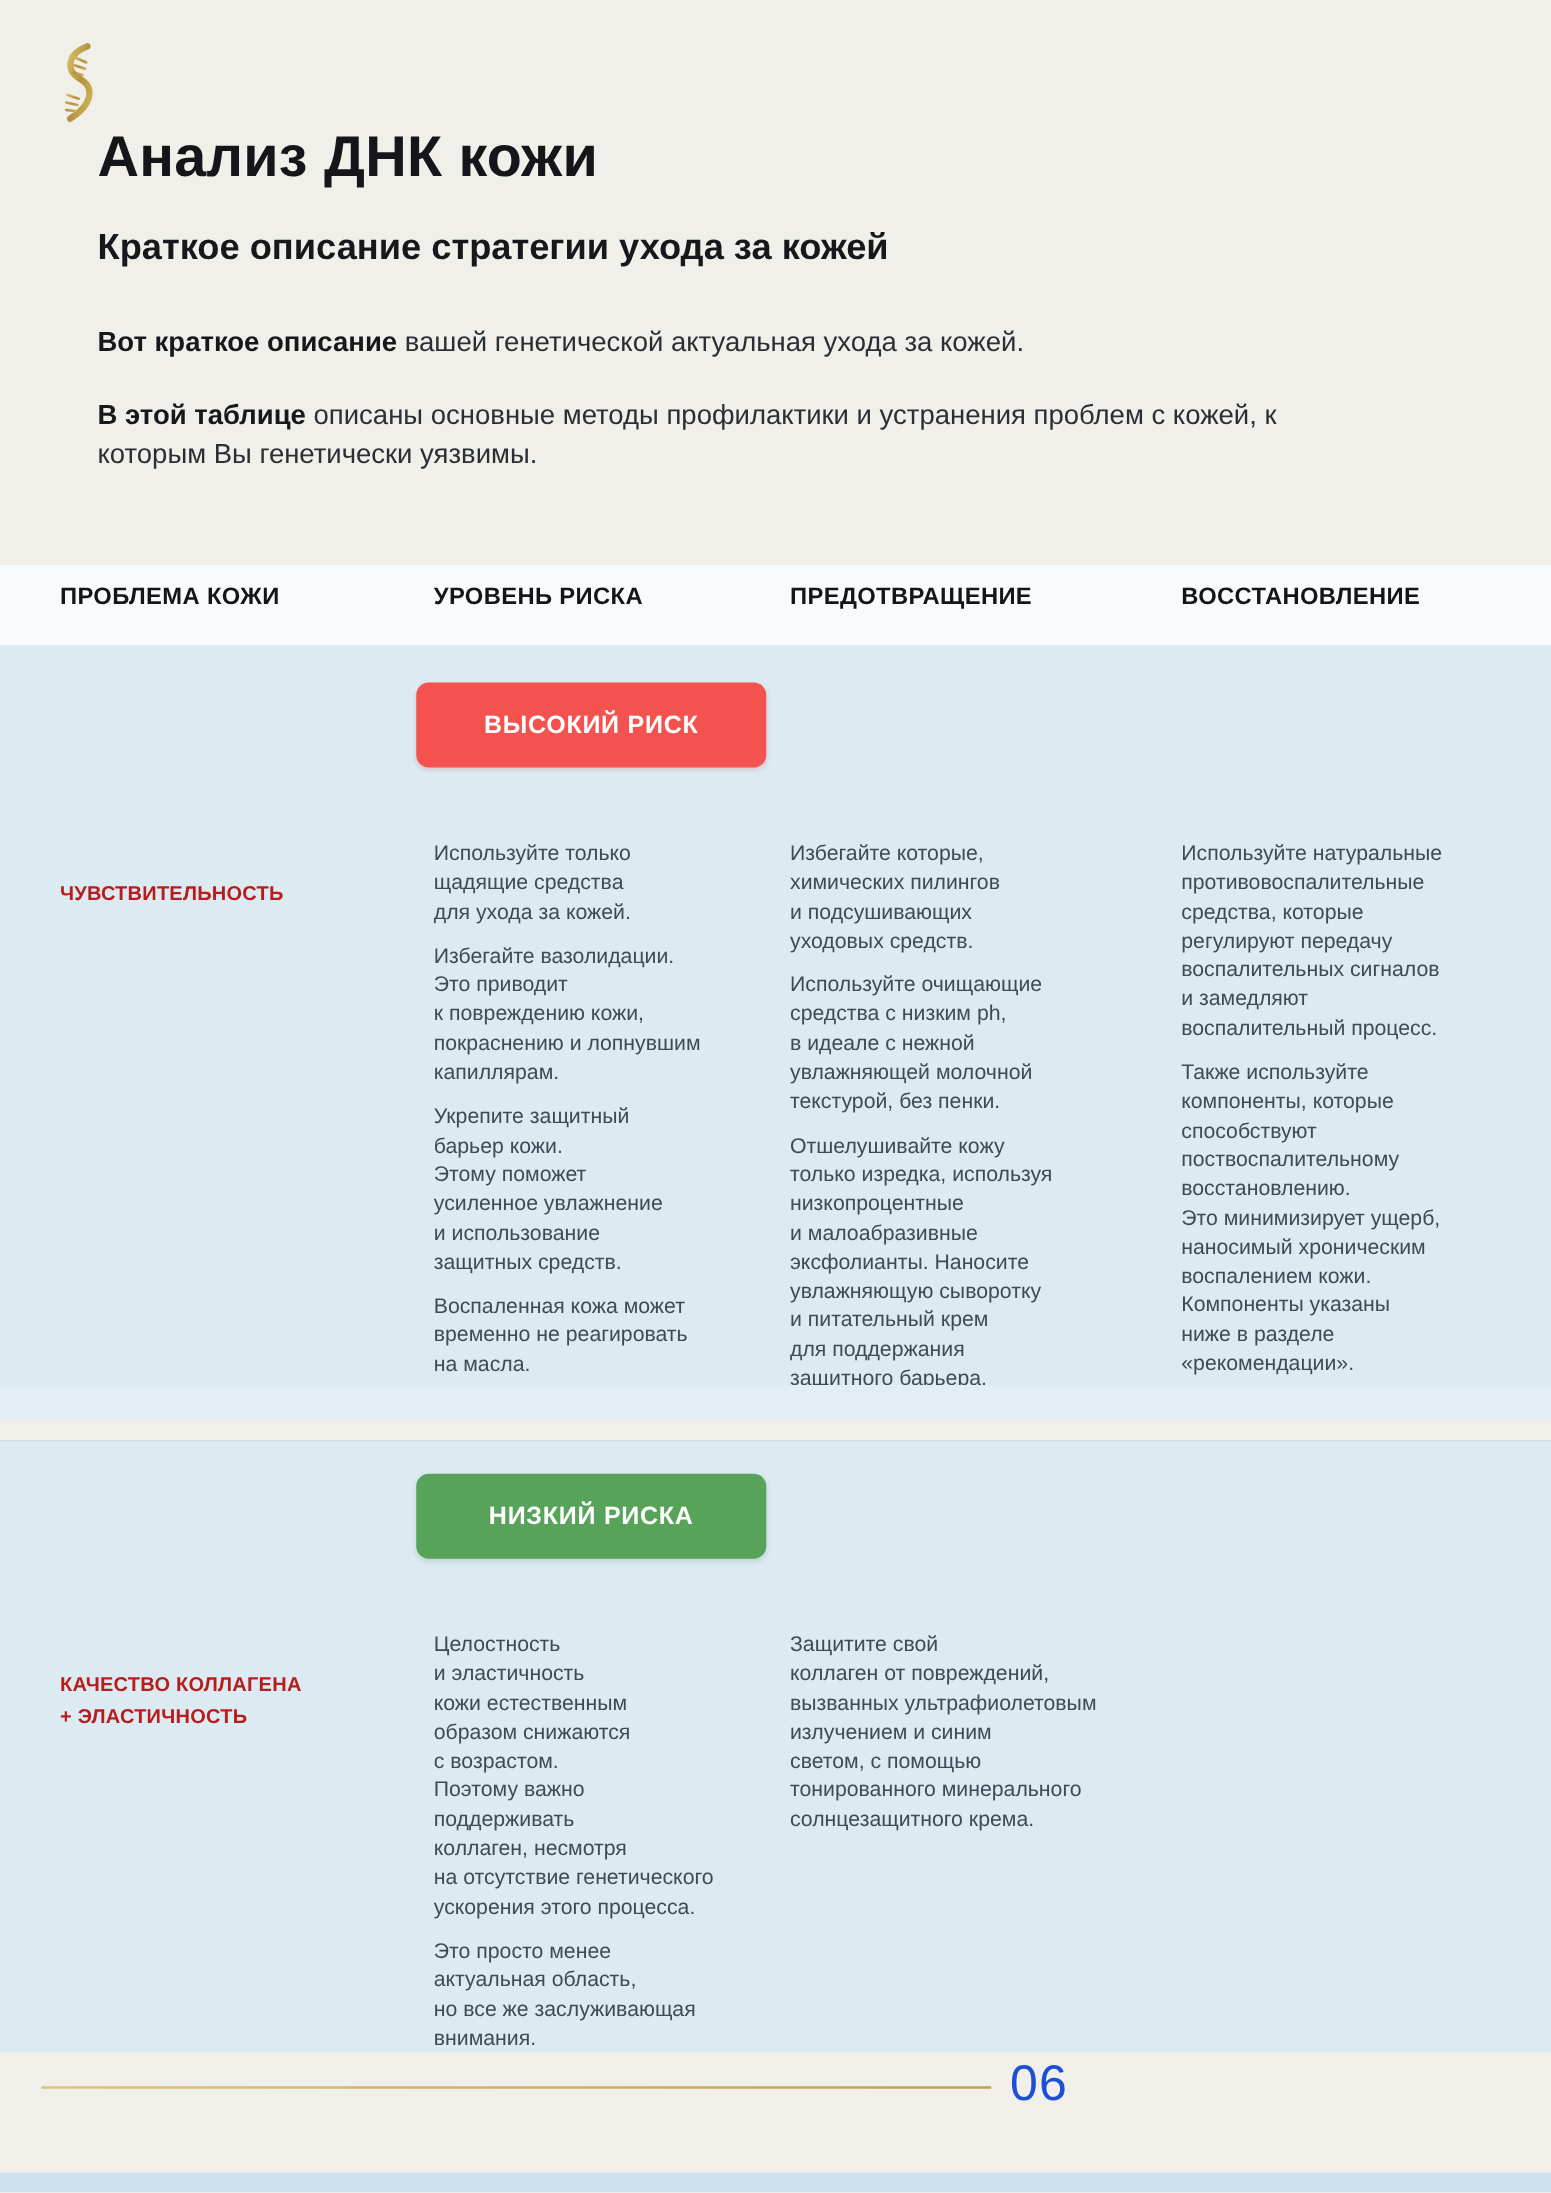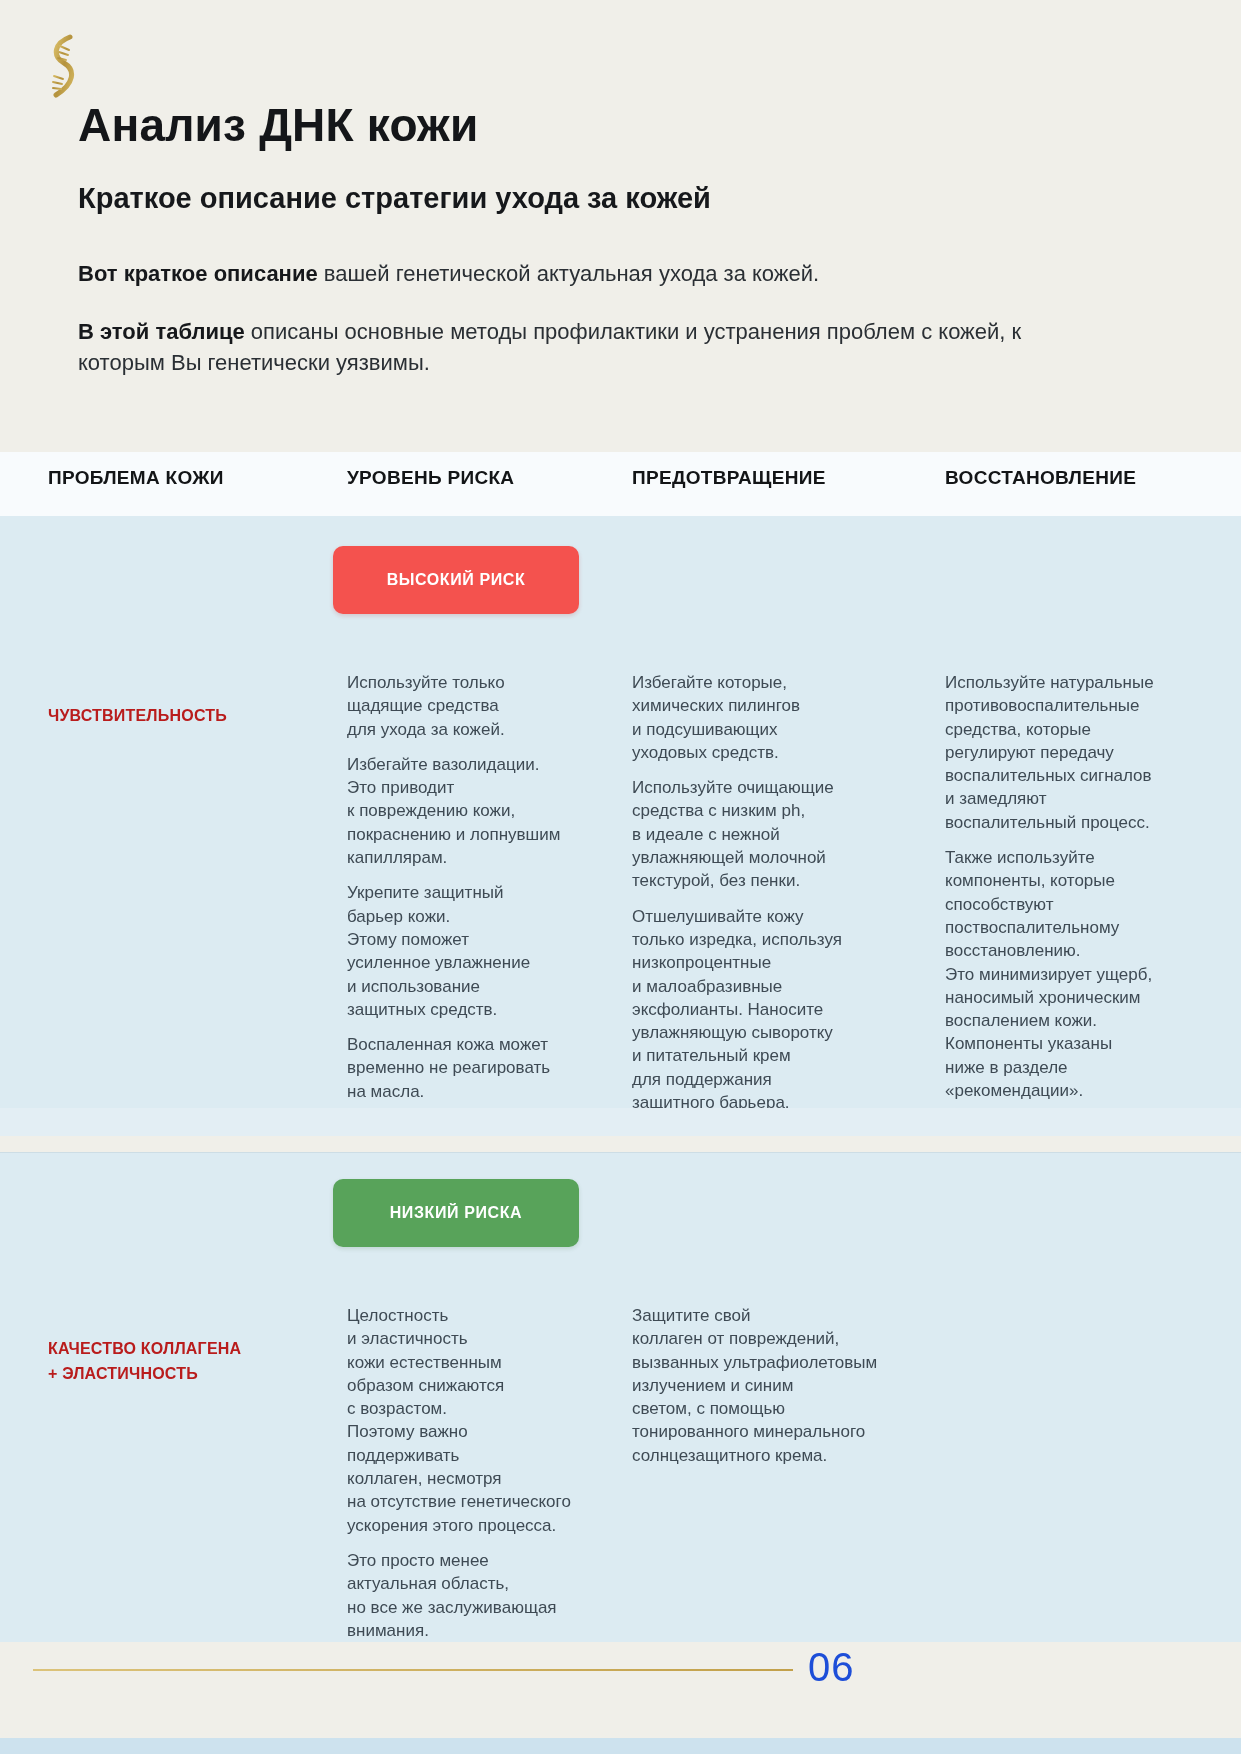--- a/index.html
+++ b/index.html
@@ -53,25 +53,25 @@
   .section-2 { top: 1152px; height: 490px; border-top: 1px solid rgba(40,60,75,0.08); }
 
   .section-band {
     position: absolute; top: 1108px; left: 0; right: 0; height: 28px;
     background: #e3eef4;
   }
 
   .badge-row { }
   .badge {
     grid-column: 2;
-    width: 246px; height: 68px;
+    width: 280px; height: 68px;
     margin-left: -14px;
     border-radius: 10px;
     display: flex; align-items: center; justify-content: center;
-    color: #ffffff; font-size: 16px; font-weight: 800; letter-spacing: 0.6px;
+    color: #ffffff; font-size: 20px; font-weight: 800; letter-spacing: 0.6px;
   }
   .section-1 .badge-row { margin-top: 30px; }
   .section-2 .badge-row { margin-top: 26px; }
   .badge-high { background: #f4524e; box-shadow: 0 2px 4px rgba(180,40,40,0.18); }
   .badge-low  { background: #58a35a; box-shadow: 0 2px 4px rgba(40,100,40,0.15); }
 
   .content-row { margin-top: 45px; align-items: start; }
 
   .problem-cell {
     font-size: 16px; font-weight: 800; color: #b91c1c;

